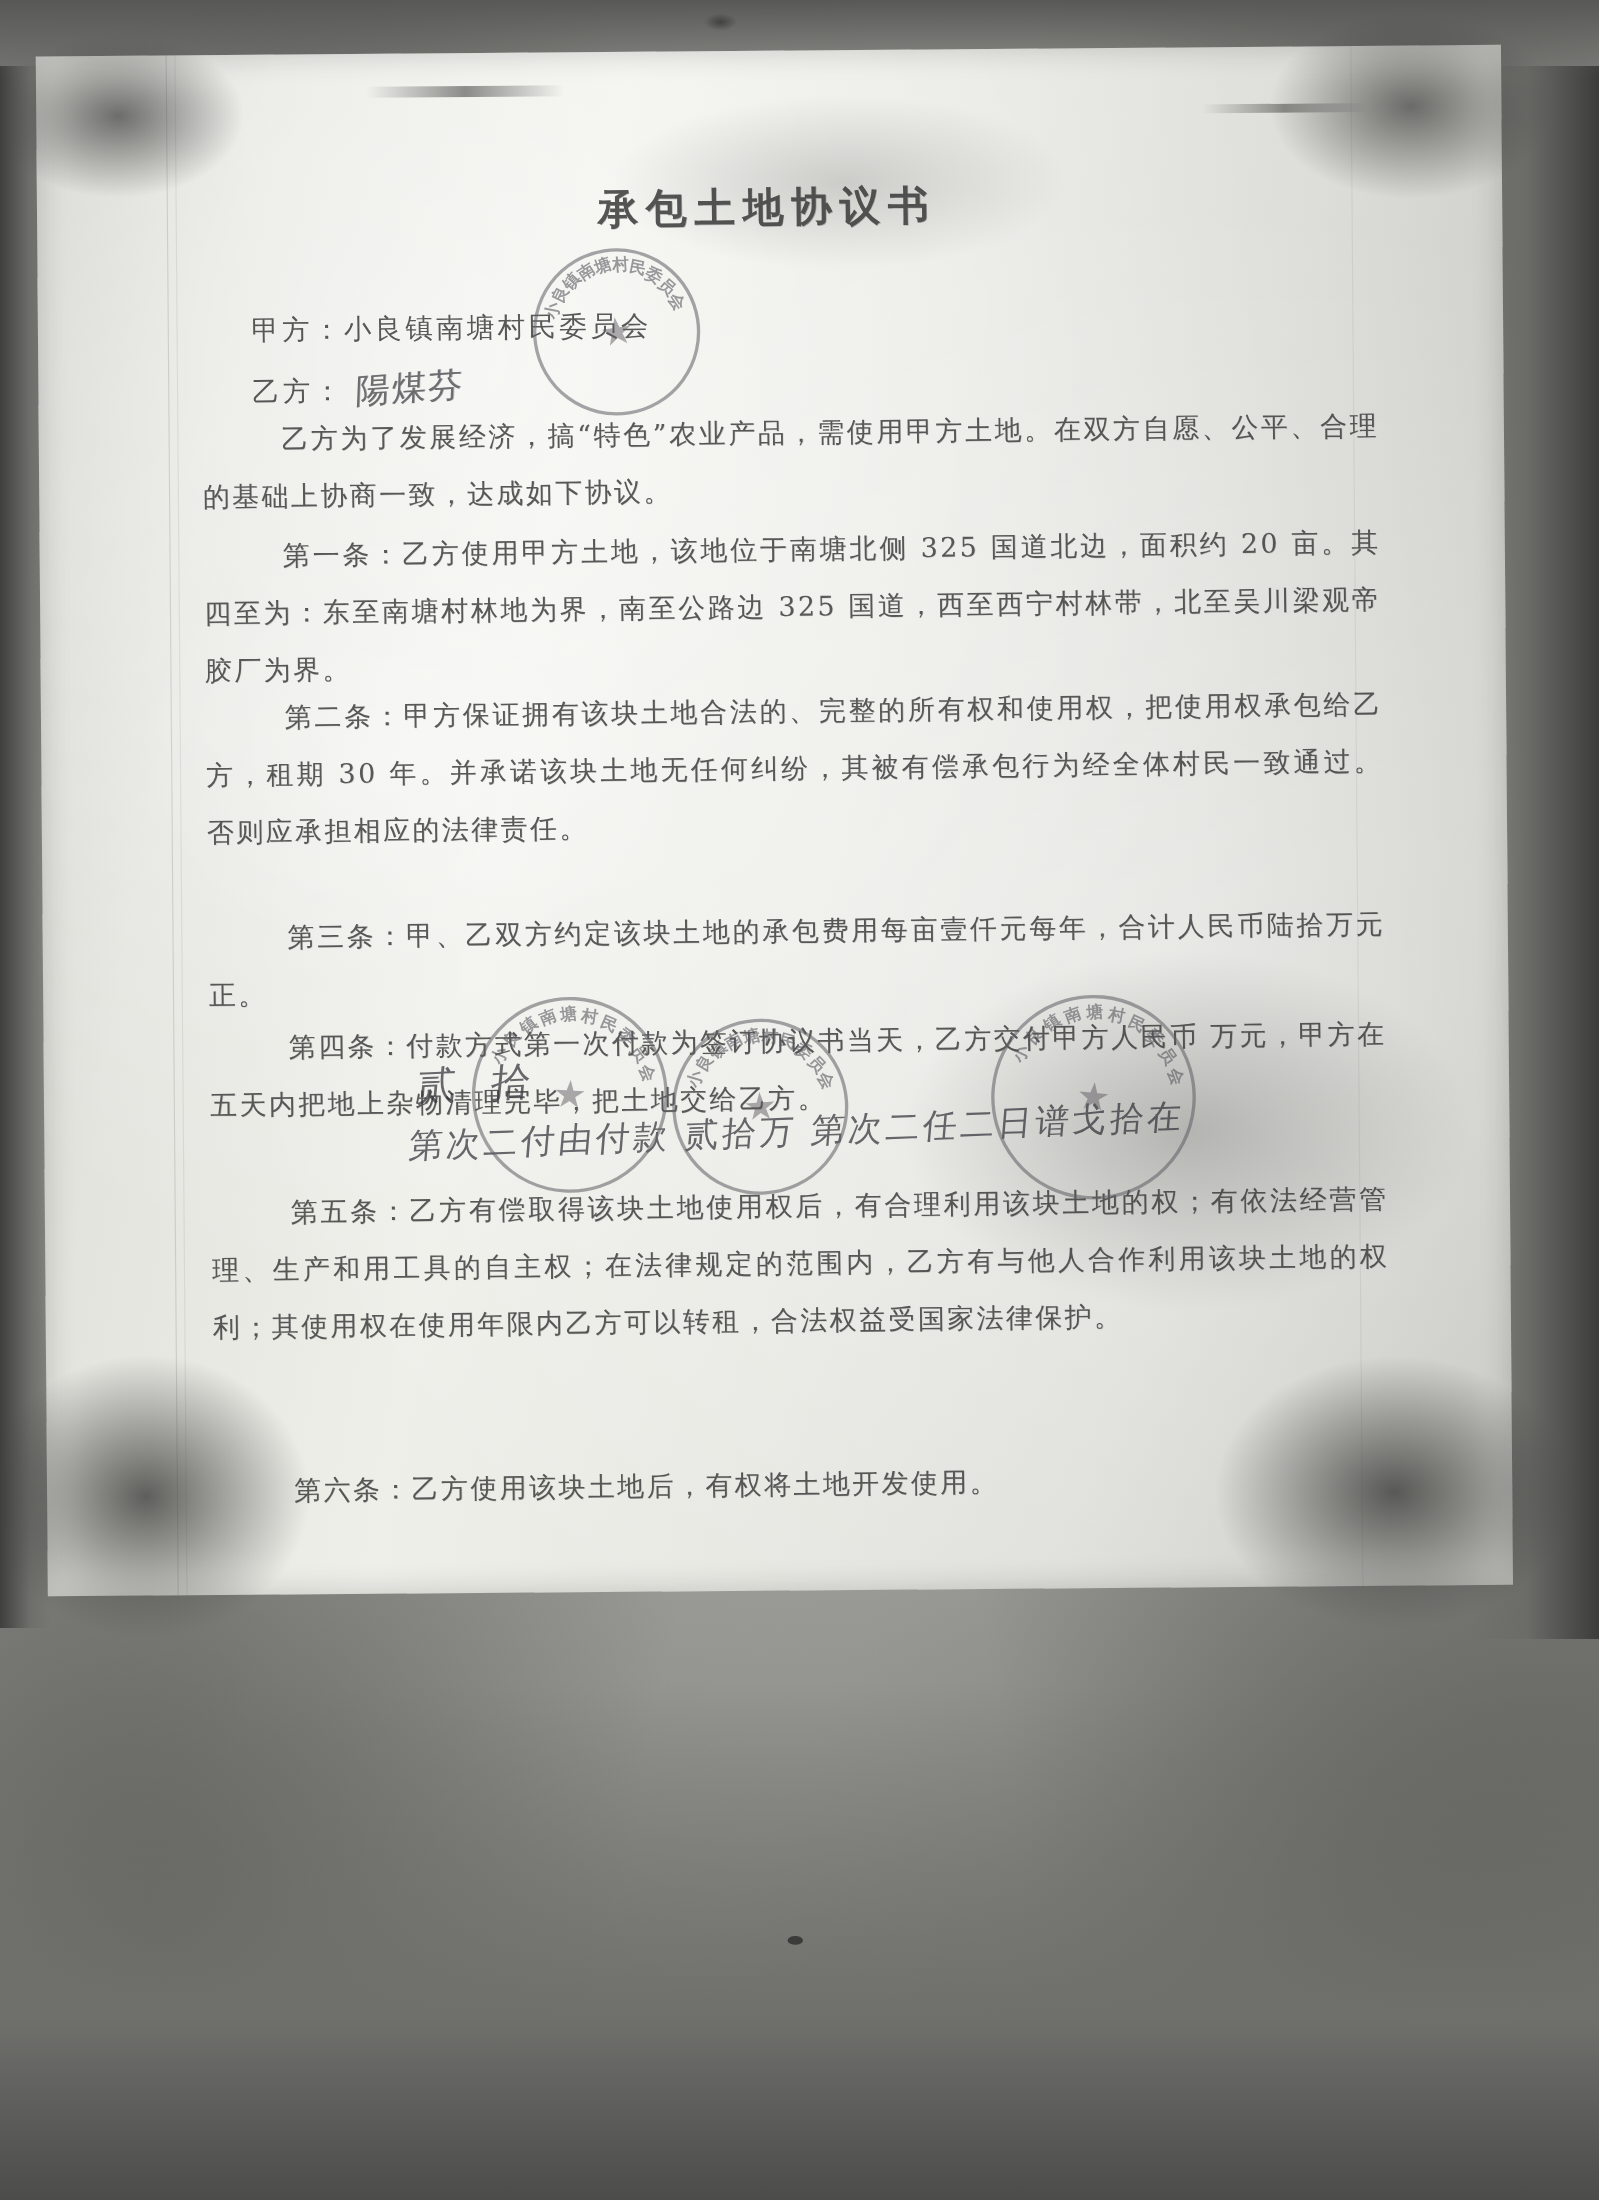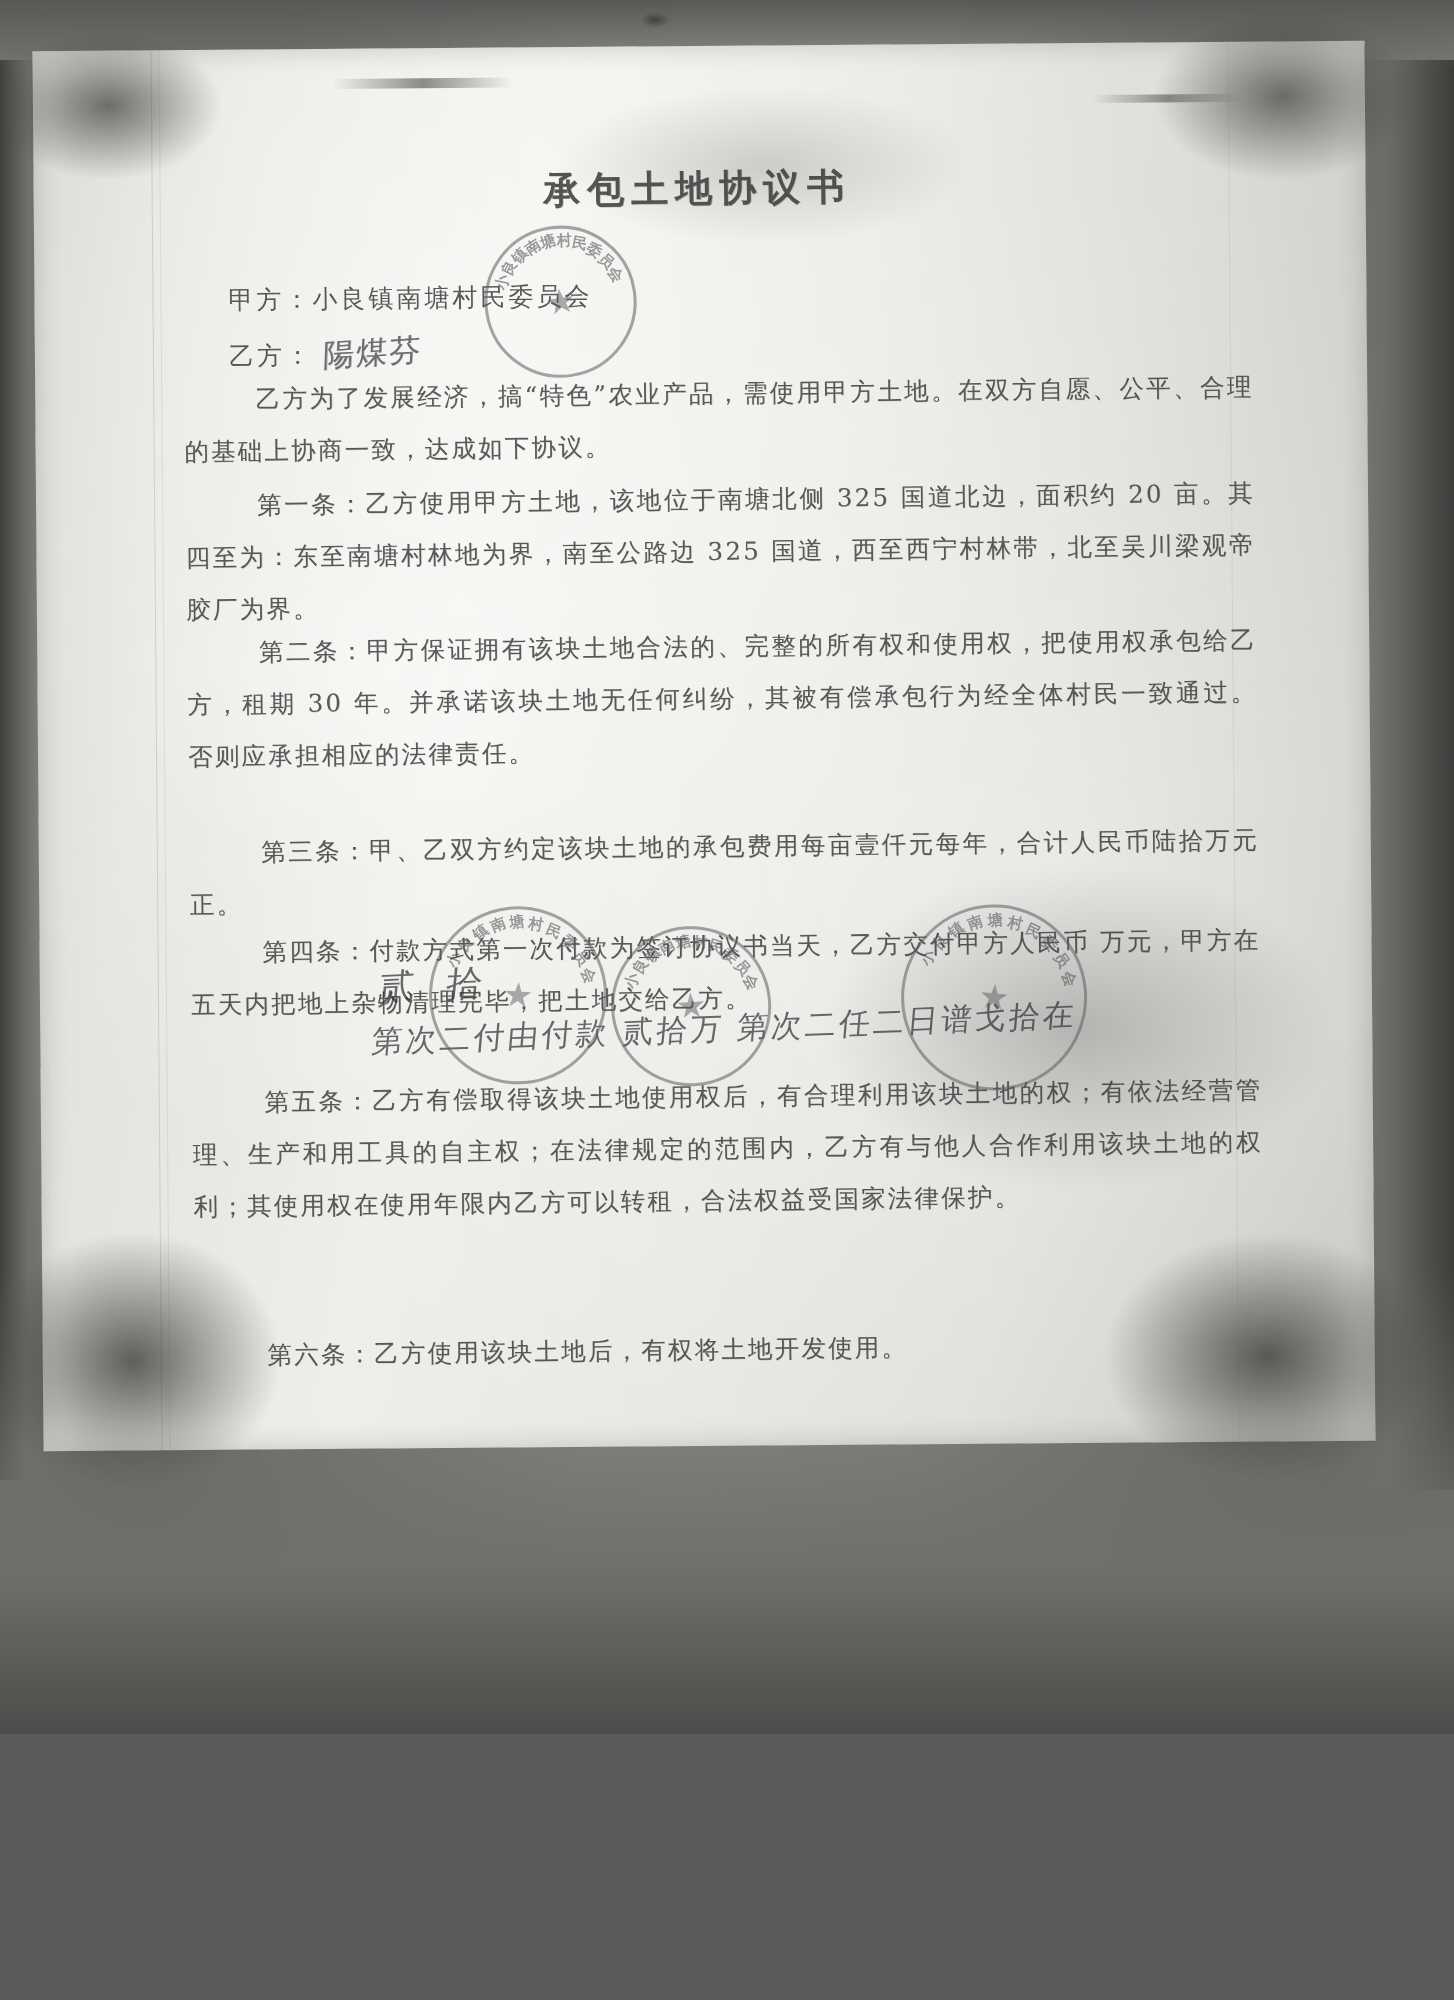--- a/index.html
+++ b/index.html
@@ -11,21 +11,21 @@
     width: 1454px;
     height: 2000px;
     overflow: hidden;
     font-family: "DejaVu Sans", "Liberation Sans", sans-serif;
   }
 
   
   #scan {
     position: relative;
     width: 1454px;
-    height: 1734px;
+    height: 2000px;
     background:
       radial-gradient(ellipse at 20% 12%, rgba(60,60,58,0.55) 0%, rgba(60,60,58,0) 45%),
       radial-gradient(ellipse at 88% 8%, rgba(55,55,53,0.6) 0%, rgba(55,55,53,0) 40%),
       radial-gradient(ellipse at 10% 88%, rgba(45,45,43,0.65) 0%, rgba(45,45,43,0) 42%),
       radial-gradient(ellipse at 90% 92%, rgba(50,50,48,0.6) 0%, rgba(50,50,48,0) 40%),
       linear-gradient(115deg, #8d8d8a 0%, #a6a6a2 18%, #bdbdb8 40%, #b2b2ad 62%, #9a9a96 85%, #868682 100%);
     overflow: hidden;
   }
 
   

